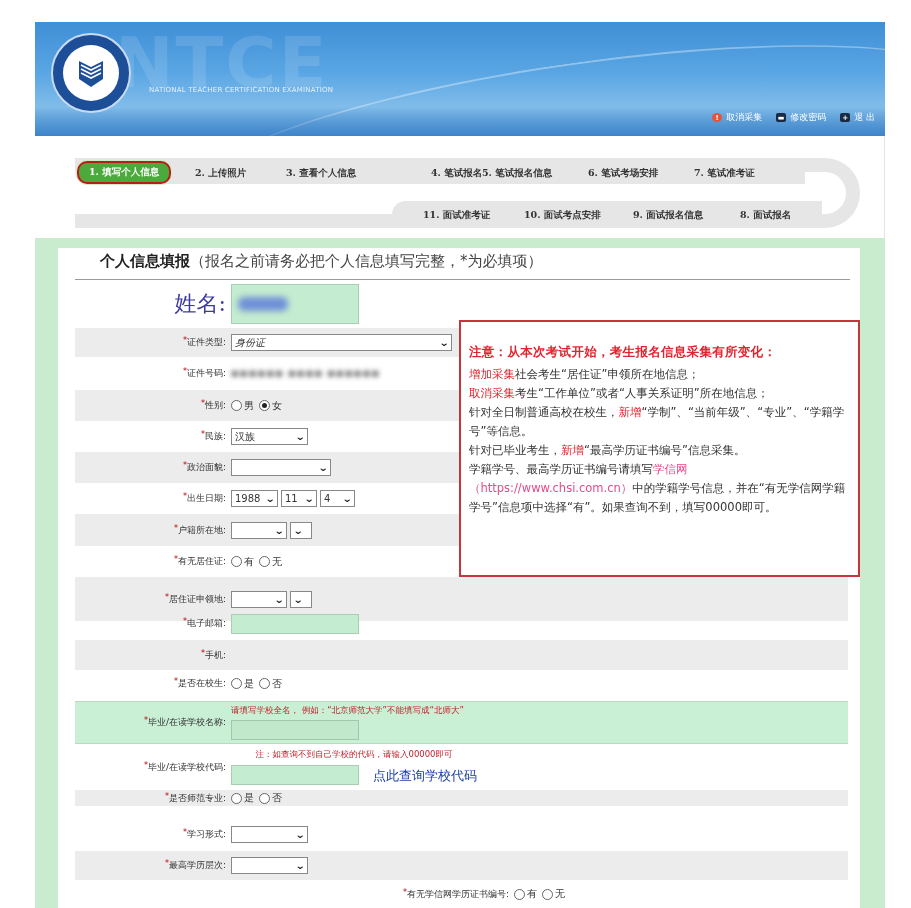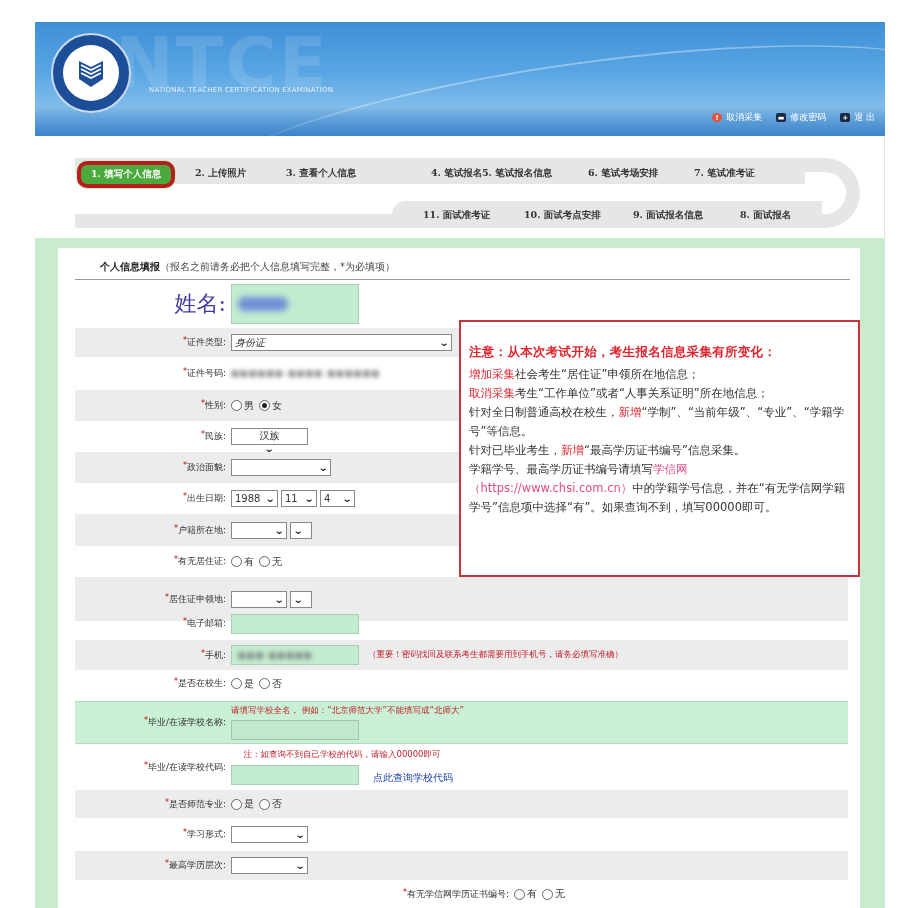--- a/index.html
+++ b/index.html
@@ -67,32 +67,32 @@
   }
   .nav-bottom-bar {
     position: absolute; left: 357px; top: 65px; width: 430px; height: 27px; background: #e6e6e6; border-radius: 14px 0 0 14px;
   }
   .step {
     position: absolute; font-size: 9.5px; font-weight: bold; color: #333; white-space: nowrap; cursor: pointer;
     font-family: "DejaVu Serif", serif;
   }
   .step.active {
     background: #4caa3c; color: #fff; border-radius: 10px; padding: 3px 10px;
-    border: 4px solid #b91c1c; box-shadow: 0 0 0 1px #d2ecc9;
+    border: 2px solid #b91c1c; box-shadow: 0 0 0 1px #d2ecc9;
   }
 
   
   .green-frame {
     position: absolute; left: 35px; top: 238px; width: 850px; height: 670px; background: #c9eccf;
   }
   .panel {
     position: absolute; left: 23px; top: 10px; width: 802px; height: 660px; background: #ffffff;
   }
   .panel-title {
-    position: absolute; left: 42px; top: 12px; font-size: 10px; color: #222;
+    position: absolute; left: 42px; top: 4px; font-size: 15px; color: #222;
   }
   .panel-title b { font-weight: bold; }
   .panel-title span { color: #444; font-weight: normal; }
   .panel-rule {
     position: absolute; left: 17px; top: 31px; width: 775px; height: 1px; background: #9a9a9a;
   }
 
   
   .row {
     position: absolute; left: 75px; width: 773px; display: flex; align-items: center;
@@ -123,21 +123,21 @@
     height: 20px; background: #c4ecd0; border: 1px solid #a9cfb3; width: 128px; display: flex; align-items: center; padding-left: 6px;
   }
   .radio-group { display: flex; align-items: center; gap: 5px; font-size: 10px; color: #333; }
   .radio {
     width: 11px; height: 11px; border: 1px solid #666; border-radius: 50%; background: #fff; display: inline-flex; align-items: center; justify-content: center; cursor: pointer;
   }
   .radio.checked::after { content: ""; width: 5px; height: 5px; border-radius: 50%; background: #222; }
   .radio-item { display: flex; align-items: center; gap: 2px; cursor: pointer; }
 
   .hint-red { color: #c0212b; font-size: 8.5px; white-space: nowrap; }
-  .link-blue { color: #1a3ea8; font-size: 10px; cursor: pointer; white-space: nowrap; }
+  .link-blue { color: #1a3ea8; font-size: 13px; cursor: pointer; white-space: nowrap; }
 
   
   .notice {
     position: absolute; left: 459px; top: 320px; width: 401px; height: 257px; background: #fff;
     border: 2px solid #c8343c; padding: 22px 8px 8px 8px;
   }
   .notice-title { color: #e0242e; font-weight: bold; font-size: 12.5px; margin-bottom: 4px; letter-spacing: 0.3px; }
   .notice p { font-size: 11.5px; line-height: 19px; color: #333; }
   .notice .r { color: #e0242e; }
   .notice .p { color: #e44a8a; }
@@ -240,21 +240,21 @@
     <label class="radio-item">
         <span class="radio checked"></span>
         <span>女</span>
       </label>
   </div>
 </div>
 
 <div class="row" style="top:421px; height:31px;">
   <div class="lbl"><span class="star">*</span><span>民族:</span></div>
   <div class="val">
-    <div class="select" style="width:77px;flex-direction:column;">
+    <div class="select" style="width:77px;">
       <span>汉族</span>
       <span class="chev">⌄</span>
     </div>
   </div>
 </div>
 
 <div class="row gray" style="top:452px; height:31px;">
   <div class="lbl"><span class="star">*</span><span>政治面貌:</span></div>
   <div class="val">
     <div class="select" style="width:100px;">
@@ -326,26 +326,20 @@
   <div class="lbl"><span class="star">*</span><span>电子邮箱:</span></div>
   <div class="val">
       <div class="text-input">
         <span></span>
       </div>
     </div>
 </div>
 
 <div class="row gray" style="top:640px; height:30px;">
   <div class="lbl"><span class="star">*</span><span>手机:</span></div>
-  <div class="val">
-    <div class="text-input">
-        <span class="blur-text">●●● ●●●●●</span>
-      </div>
-    <span class="hint-red" style="margin-left:6px;">（重要！密码找回及联系考生都需要用到手机号，请务必填写准确）</span>
-  </div>
 </div>
 
 <div class="row" style="top:670px; height:27px;">
   <div class="lbl"><span class="star">*</span><span>是否在校生:</span></div>
   <div class="val radio-group">
     <label class="radio-item">
         <span class="radio"></span>
         <span>是</span>
       </label>
     <label class="radio-item">
@@ -371,21 +365,21 @@
     <span class="hint-red">注：如查询不到自己学校的代码，请输入00000即可</span>
     <div style="display:flex; align-items:flex-end; gap:14px;">
       <div class="text-input">
           <span></span>
         </div>
       <span class="link-blue">点此查询学校代码</span>
     </div>
   </div>
 </div>
 
-<div class="row gray" style="top:790px; height:28px;">
+<div class="row gray" style="top:790px; height:16px;">
   <div class="lbl"><span class="star">*</span><span>是否师范专业:</span></div>
   <div class="val radio-group">
     <label class="radio-item">
         <span class="radio"></span>
         <span>是</span>
       </label>
     <label class="radio-item">
         <span class="radio"></span>
         <span>否</span>
       </label>

